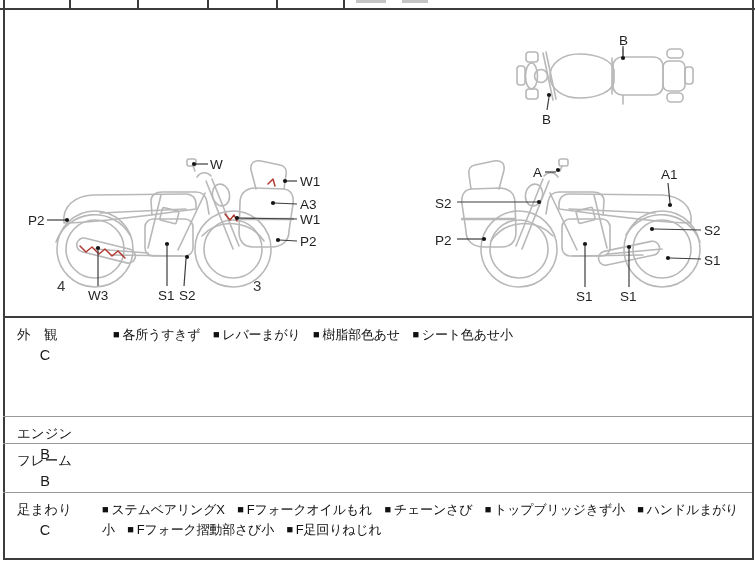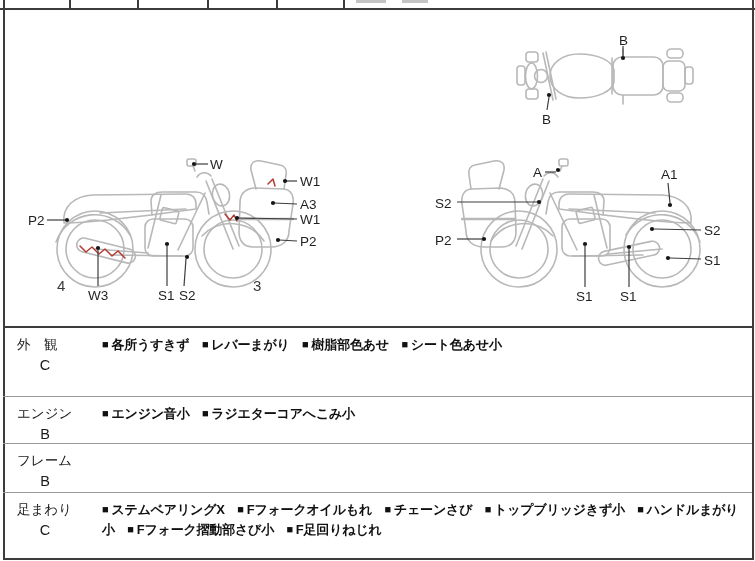--- a/index.html
+++ b/index.html
@@ -17,29 +17,29 @@
     position:absolute;left:3px;top:0px;width:747px;height:558px;box-sizing:content-box;
     border-left:2px solid #3c3c3c;border-right:2px solid #3c3c3c;border-bottom:2px solid #3c3c3c;
   }
   
   .diagram{position:absolute;left:0;top:0;width:755px;height:561px;pointer-events:none;}
   .diagram text{font-family:"Liberation Sans","DejaVu Sans",sans-serif;}
   .part-label{font-size:13.5px;fill:#1f1f1f;}
   .zone-number{font-size:15px;fill:#3a3a3a;}
   
   .row{position:absolute;left:3px;width:749px;display:flex;box-sizing:border-box;background:transparent;}
-  .row1{top:326px;height:74px;border-top:2px solid #3c3c3c;}
-  .row2{top:396px;height:47px;border-top:1px solid #9a9a9a;}
+  .row1{top:316px;height:74px;border-top:2px solid #3c3c3c;gap:11px;}
+  .row2{top:416px;height:47px;border-top:1px solid #9a9a9a;}
   .row3{top:443px;height:49px;border-top:1px solid #9a9a9a;flex-direction:column;}
   .row4{top:492px;height:58px;border-top:1px solid #9a9a9a;}
   .label-col{width:99px;flex:none;padding-top:6px;}
   .cat-label{padding-left:14px;font-size:13.5px;line-height:21px;white-space:pre;}
   .grade{width:84px;text-align:center;font-size:14.5px;line-height:21px;}
   .items{flex:1;padding:7px 6px 0 0;font-size:13px;line-height:20px;letter-spacing:-0.2px;color:#111;}
-  .item{margin-right:9px;font-weight:bold;}
+  .item{margin-right:9px;}
   .bullet{font-size:11px;position:relative;top:-1px;margin-right:3px;}
 </style>
 </head>
 <body>
 
 <div class="sheet">
 
   <div>
     <div class="vline" style="left:3px"></div>
     <div class="vline" style="left:69px"></div>
@@ -217,21 +217,20 @@
       <div class="grade">C</div>
     </div>
     <div class="items"><span class="item"><span class="bullet">■</span>各所うすきず</span> <span class="item"><span class="bullet">■</span>レバーまがり</span> <span class="item"><span class="bullet">■</span>樹脂部色あせ</span> <span class="item"><span class="bullet">■</span>シート色あせ小</span> </div>
   </div>
 
   <div class="row row2">
     <div class="label-col">
       <div class="cat-label">エンジン</div>
       <div class="grade">B</div>
     </div>
-    <div class="items"><span class="item"><span class="bullet">■</span>エンジン音小</span> <span class="item"><span class="bullet">■</span>ラジエターコアへこみ小</span> </div>
   </div>
 
   <div class="row row3">
     <div class="label-col">
       <div class="cat-label">フレーム</div>
       <div class="grade">B</div>
     </div>
   </div>
 
   <div class="row row4">

